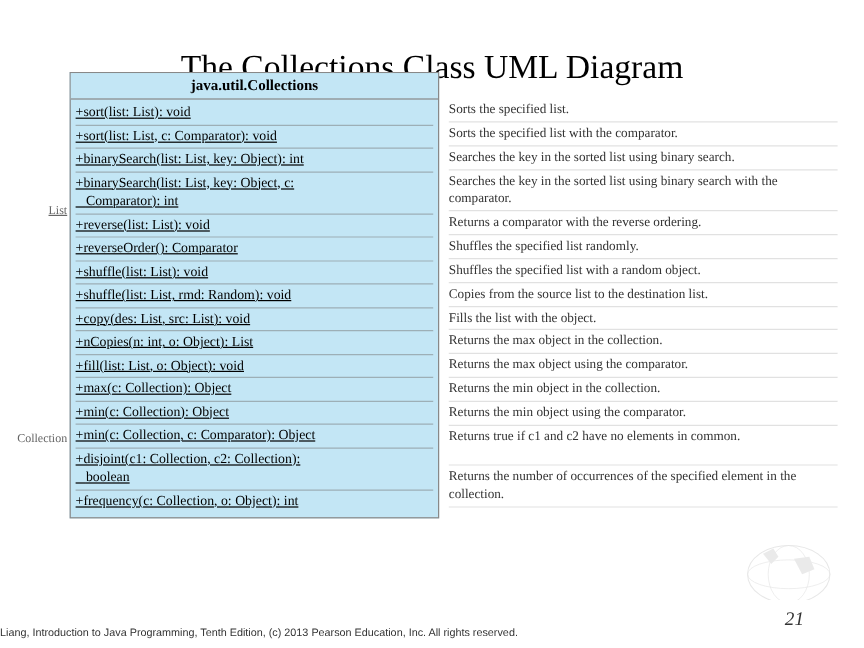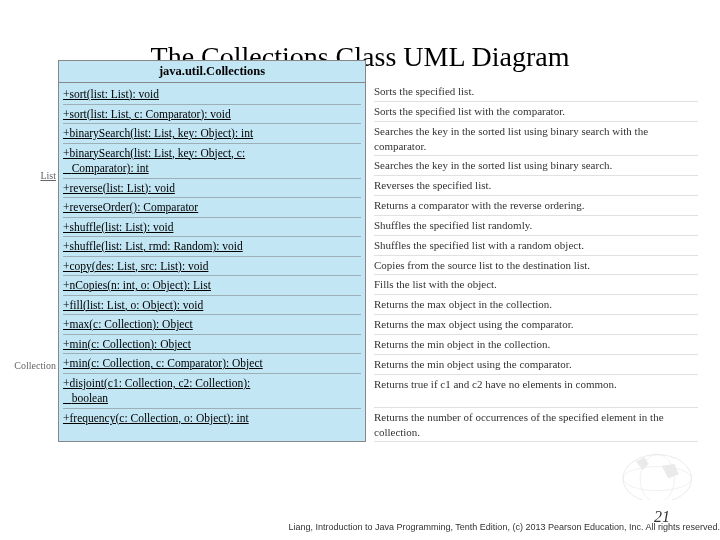--- a/index.html
+++ b/index.html
@@ -72,21 +72,21 @@
     width: 42px;
     font-size: 10px;
     color: #666;
     font-family: "Times New Roman", serif;
   }
   .slabel { position: absolute; right: 2px; }
   .tick { position: absolute; left: 46px; width: 8px; border-top: 1px solid #aaa; }
   .footer {
     position: absolute;
     bottom: 8px; left: 0; width: 720px;
-    text-align: right;
+    text-align: left;
     font-family: Arial, sans-serif;
     font-size: 9px;
     color: #333;
   }
   .pagenum {
     position: absolute;
     right: 50px; bottom: 14px;
     font-family: "Times New Roman", serif;
     font-size: 16px;
     color: #333;
@@ -137,23 +137,22 @@
         <div class="method">+min(c: Collection): Object</div>
         <div class="method">+min(c: Collection, c: Comparator): Object</div>
         <div class="method">+disjoint(c1: Collection, c2: Collection):
    boolean</div>
         <div class="method">+frequency(c: Collection, o: Object): int</div>
       </div>
   </div>
   <div class="desc-col" id="desc-col">
       <div class="desc">Sorts the specified list.</div>
       <div class="desc">Sorts the specified list with the comparator.</div>
+      <div class="desc">Searches the key in the sorted list using binary search.</div>
       <div class="desc tall">Searches the key in the sorted list using binary search with the comparator.</div>
-      <div class="desc">Searches the key in the sorted list using binary search.</div>
-      <div class="desc">Reverses the specified list.</div>
       <div class="desc">Returns a comparator with the reverse ordering.</div>
       <div class="desc">Shuffles the specified list randomly.</div>
       <div class="desc">Shuffles the specified list with a random object.</div>
       <div class="desc">Copies from the source list to the destination list.</div>
       <div class="desc">Fills the list with the object.</div>
       <div class="desc">Returns the max object in the collection.</div>
       <div class="desc">Returns the max object using the comparator.</div>
       <div class="desc">Returns the min object in the collection.</div>
       <div class="desc">Returns the min object using the comparator.</div>
       <div class="desc tall">Returns true if c1 and c2 have no elements in common.</div>

